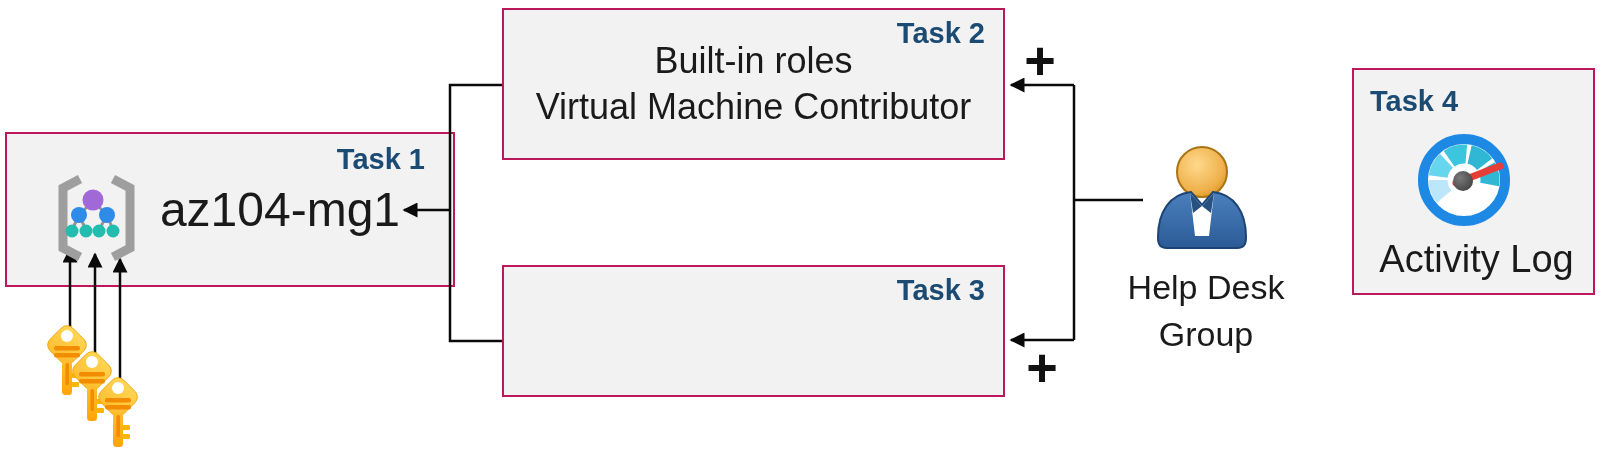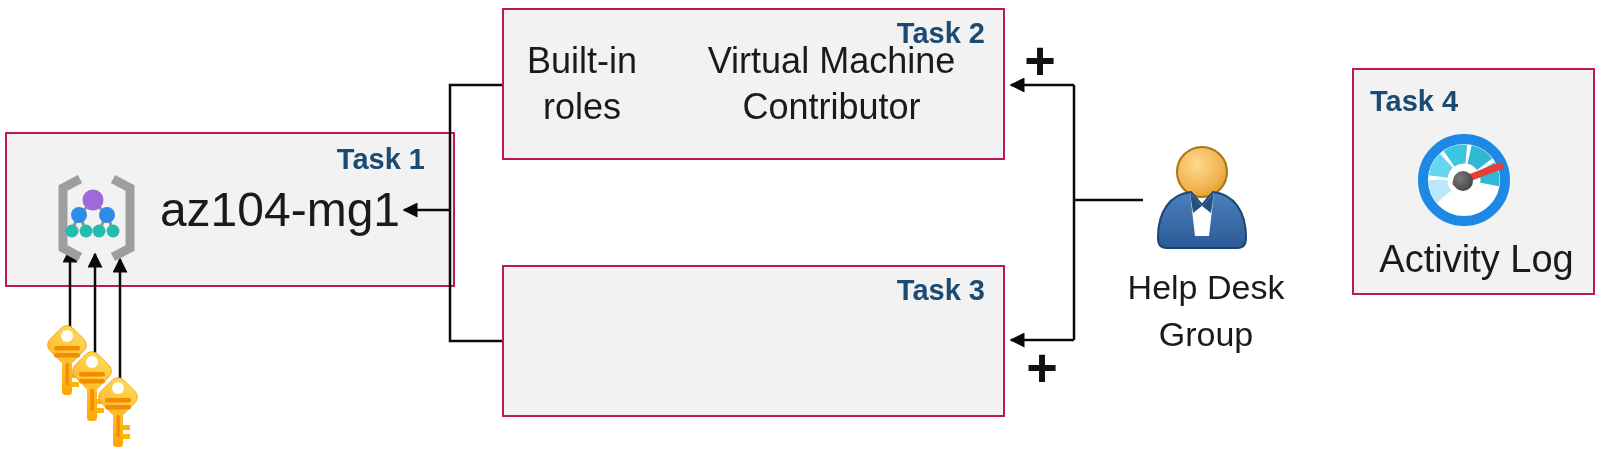--- a/index.html
+++ b/index.html
@@ -4,31 +4,31 @@
 <style>
   html,body{margin:0;padding:0;background:#ffffff;}
   .canvas{
     position:relative; width:1606px; height:449px; background:#ffffff;
     font-family:"Liberation Sans", sans-serif; color:#1a1a1a; overflow:hidden;
   }
   .overlay{position:absolute; left:0; top:0; z-index:1; pointer-events:none;}
   .box{position:absolute; box-sizing:border-box; background:#F2F2F2; border:2px solid #be185d; z-index:0;}
   #task1-box{left:5px;  top:132px; width:450px; height:155px;}
   #task2-box{left:502px; top:8px;   width:503px; height:152px;}
-  #task3-box{left:502px; top:265px; width:503px; height:152px;}
+  #task3-box{left:502px; top:265px; width:503px; height:132px;}
   #task4-box{left:1352px;top:68px;  width:243px; height:227px; border-width:2px;}
   .task-label{
     position:absolute; z-index:2; color:#1B4A73; font-weight:bold; font-size:29px; line-height:34px;
   }
   #task1-box .task-label{top:8px; right:28px;}
   #task2-box .task-label{top:6px; right:18px;}
   #task3-box .task-label{top:6px; right:18px;}
   #task4-box .task-label{top:14px; left:16px; right:0; text-align:left;}
   .box-lines{
-    position:absolute; inset:0; z-index:2; display:flex; flex-direction:row;
+    position:absolute; inset:0; z-index:2; display:flex; flex-direction:column;
     align-items:center; justify-content:center; font-size:36px; line-height:46px; text-align:center;
   }
   #task1-title{
     position:absolute; z-index:2; left:120px; right:20px; top:0; bottom:0;
     display:flex; align-items:center; justify-content:center; font-size:48px;
   }
   #task4-caption{
     position:absolute; z-index:2; left:6px; right:0; bottom:12px; text-align:center; font-size:38px;
   }
   .plus{

